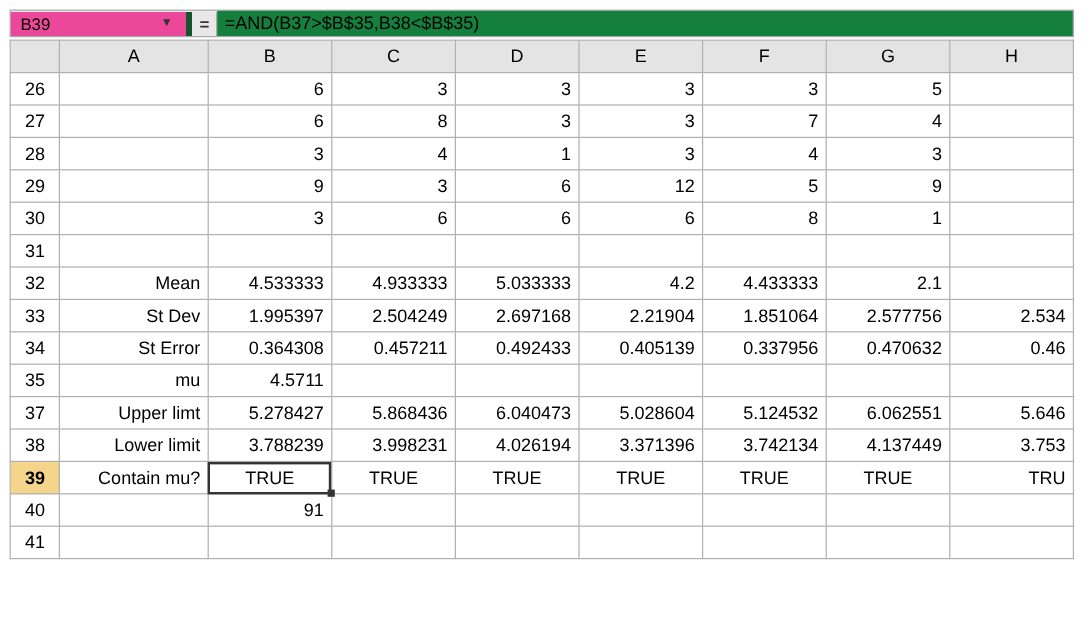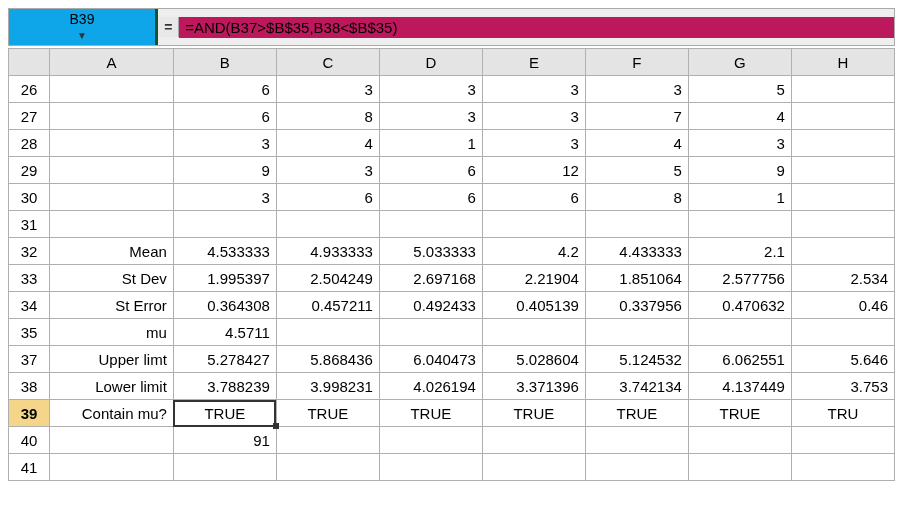--- a/index.html
+++ b/index.html
@@ -12,28 +12,27 @@
     }
     .formula-bar {
       display: flex;
       align-items: center;
       border: 1px solid #aaa;
       background: #eee;
       margin-bottom: 2px;
     }
     .name-box {
       width: 130px;
-      border-right: 3px solid #14532d;
+      border-right: 5px solid #14532d;
       padding: 2px 8px;
       text-align: center;
-      background: #0ea5e9;
+      background: #ec4899;
       display: flex;
       align-items: center;
       justify-content: space-between;
-      flex-direction: column;
     }
     .name-box .dd {
       width: 16px;
       height: 16px;
       display: inline-flex;
       align-items: center;
       justify-content: center;
       font-size: 10px;
       color: #333;
     }
@@ -46,21 +45,21 @@
       padding: 2px 6px;
       font-style: italic;
       font-weight: bold;
       border-right: 1px solid #aaa;
       color: #333;
       background: #e8e8e8;
     }
     .formula-input {
       flex: 1;
       padding: 2px 6px;
-      background: #be185d;
+      background: #15803d;
       border: none;
       font-family: Arial, sans-serif;
       font-size: 15px;
     }
     table.sheet {
       border-collapse: collapse;
       width: 100%;
       table-layout: fixed;
     }
     table.sheet th, table.sheet td {
@@ -277,21 +276,21 @@
       </tr>
       <tr>
         <td class="row-header selected-rowhead">39</td>
         <td class="label-cell">Contain mu?</td>
         <td class="num-cell selected-cell">TRUE<div class="fill-handle"></div></td>
         <td class="num-cell" style="text-align: center;">TRUE</td>
         <td class="num-cell" style="text-align: center;">TRUE</td>
         <td class="num-cell" style="text-align: center;">TRUE</td>
         <td class="num-cell" style="text-align: center;">TRUE</td>
         <td class="num-cell" style="text-align: center;">TRUE</td>
-        <td class="num-cell" style="text-align: center; margin-left: 48px;">TRU</td>
+        <td class="num-cell" style=" margin-left: 48px;">TRU</td>
       </tr>
       <tr>
         <td class="row-header">40</td>
         <td class="label-cell"></td>
         <td class="num-cell">91</td>
         <td class="num-cell"></td>
         <td class="num-cell"></td>
         <td class="num-cell"></td>
         <td class="num-cell"></td>
         <td class="num-cell"></td>

